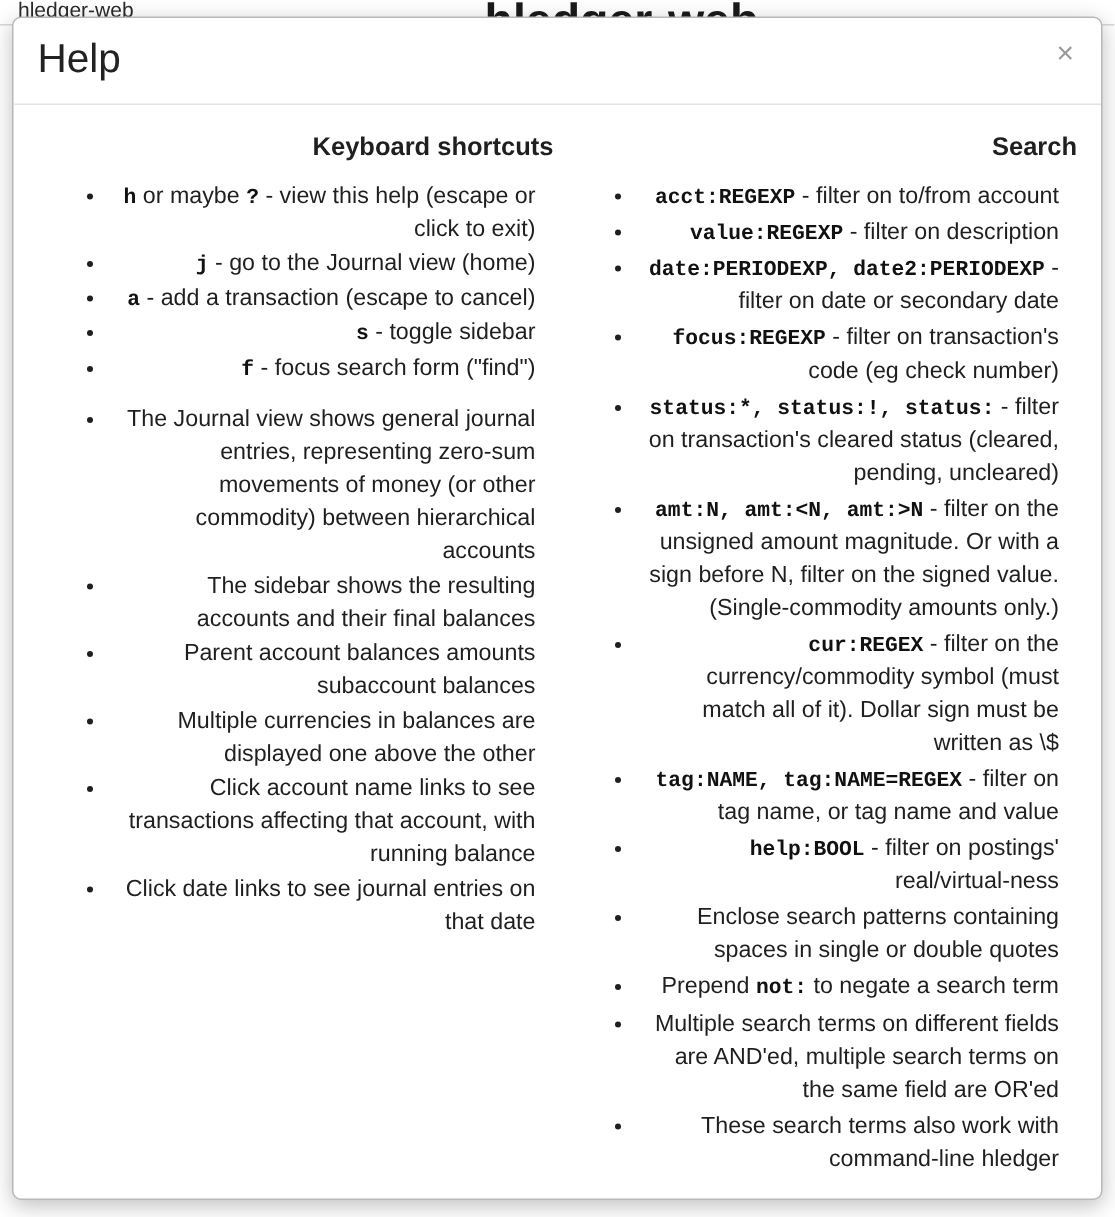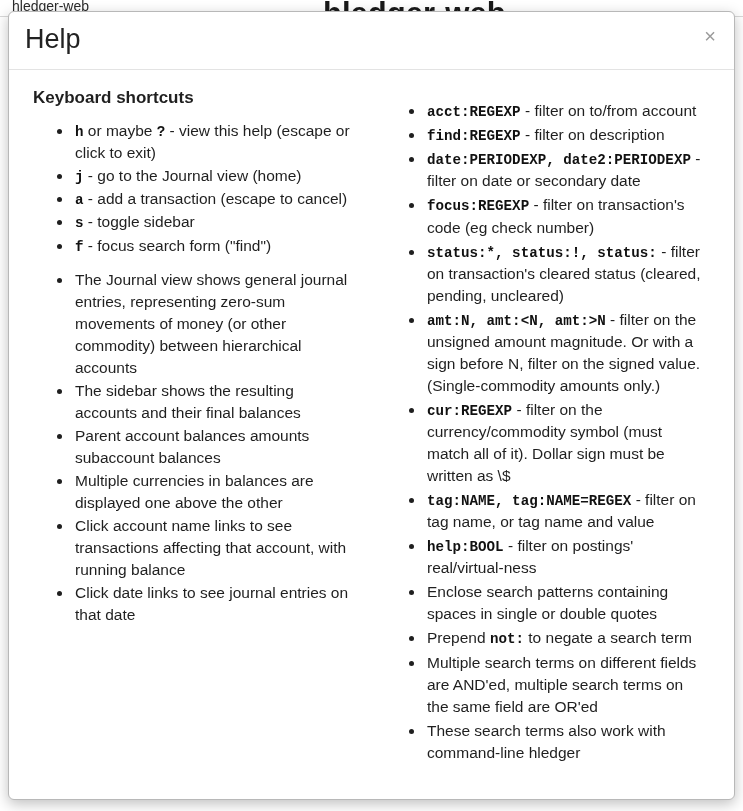--- a/index.html
+++ b/index.html
@@ -86,20 +86,21 @@
     border: none;
     cursor: pointer;
     line-height: 1;
     padding: 2px 4px;
   }
   #modal-body {
     position: relative;
     padding: 18px 16px 22px 16px;
     box-sizing: border-box;
     height: 730px;
+    text-align: right;
   }
   .cols {
     display: flex;
     flex-direction: row;
     align-items: flex-start;
   }
   .col-left { width: 357px; padding-right: 8px; box-sizing: border-box; }
   .col-right { width: 346px; box-sizing: border-box; }
 
   h3.section {
@@ -163,28 +164,29 @@
             <li>The Journal view shows general journal entries, representing zero-sum movements of money (or other commodity) between hierarchical accounts</li>
             <li>The sidebar shows the resulting accounts and their final balances</li>
             <li>Parent account balances amounts subaccount balances</li>
             <li>Multiple currencies in balances are displayed one above the other</li>
             <li>Click account name links to see transactions affecting that account, with running balance</li>
             <li>Click date links to see journal entries on that date</li>
           </ul>
       </div>
 
       <div class="col-right">
+        <h3 class="section">Search</h3>
         <ul class="helplist" id="search-list">
             <li><code>acct:REGEXP</code> - filter on to/from account</li>
-            <li><code>find:REGEXP</code> - filter on description</li>
+            <li><code>value:REGEXP</code> - filter on description</li>
             <li><code>date:PERIODEXP, date2:PERIODEXP</code> - filter on date or secondary date</li>
             <li><code>focus:REGEXP</code> - filter on transaction's code (eg check number)</li>
             <li><code>status:*, status:!, status:</code> - filter on transaction's cleared status (cleared, pending, uncleared)</li>
             <li><code>amt:N, amt:&lt;N, amt:&gt;N</code> - filter on the unsigned amount magnitude. Or with a sign before N, filter on the signed value. (Single-commodity amounts only.)</li>
-            <li><code>cur:REGEXP</code> - filter on the currency/commodity symbol (must match all of it). Dollar sign must be written as \$</li>
+            <li><code>cur:REGEX</code> - filter on the currency/commodity symbol (must match all of it). Dollar sign must be written as \$</li>
             <li><code>tag:NAME, tag:NAME=REGEX</code> - filter on tag name, or tag name and value</li>
             <li><code>help:BOOL</code> - filter on postings' real/virtual-ness</li>
             <li>Enclose search patterns containing spaces in single or double quotes</li>
             <li>Prepend <code>not:</code> to negate a search term</li>
             <li>Multiple search terms on different fields are AND'ed, multiple search terms on the same field are OR'ed</li>
             <li>These search terms also work with command-line hledger</li>
           </ul>
       </div>
 
     </div>

